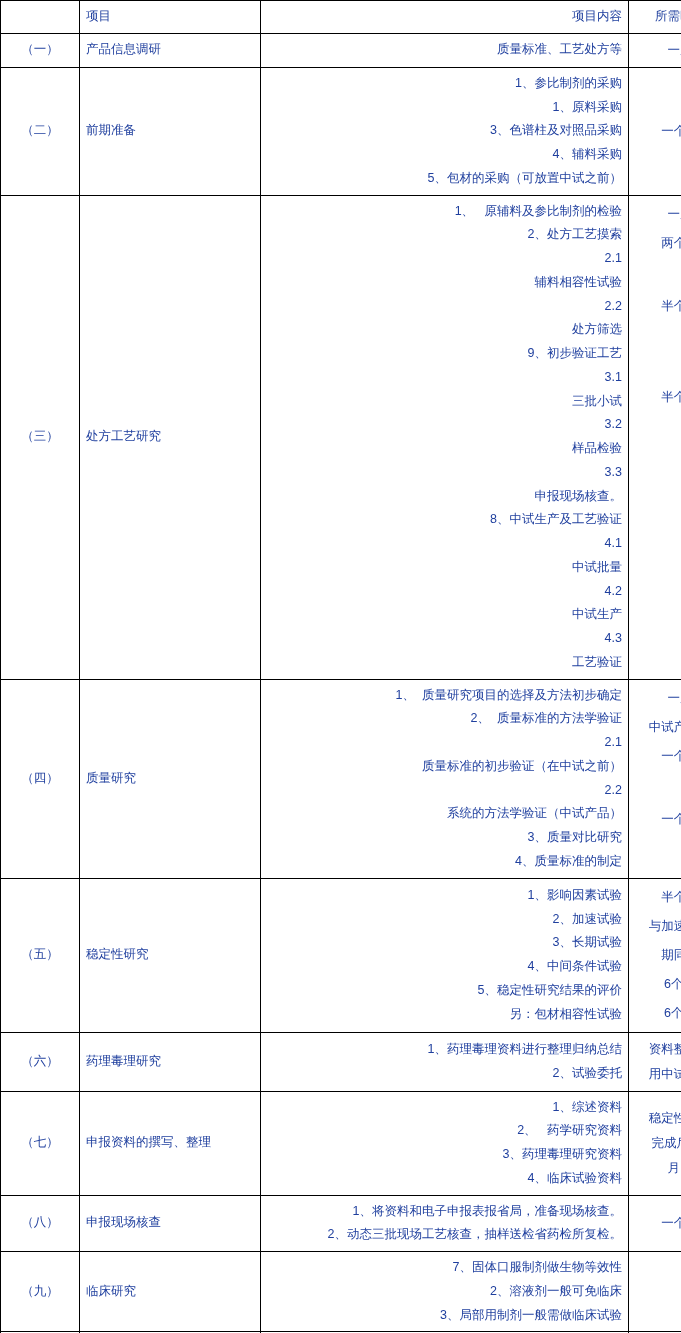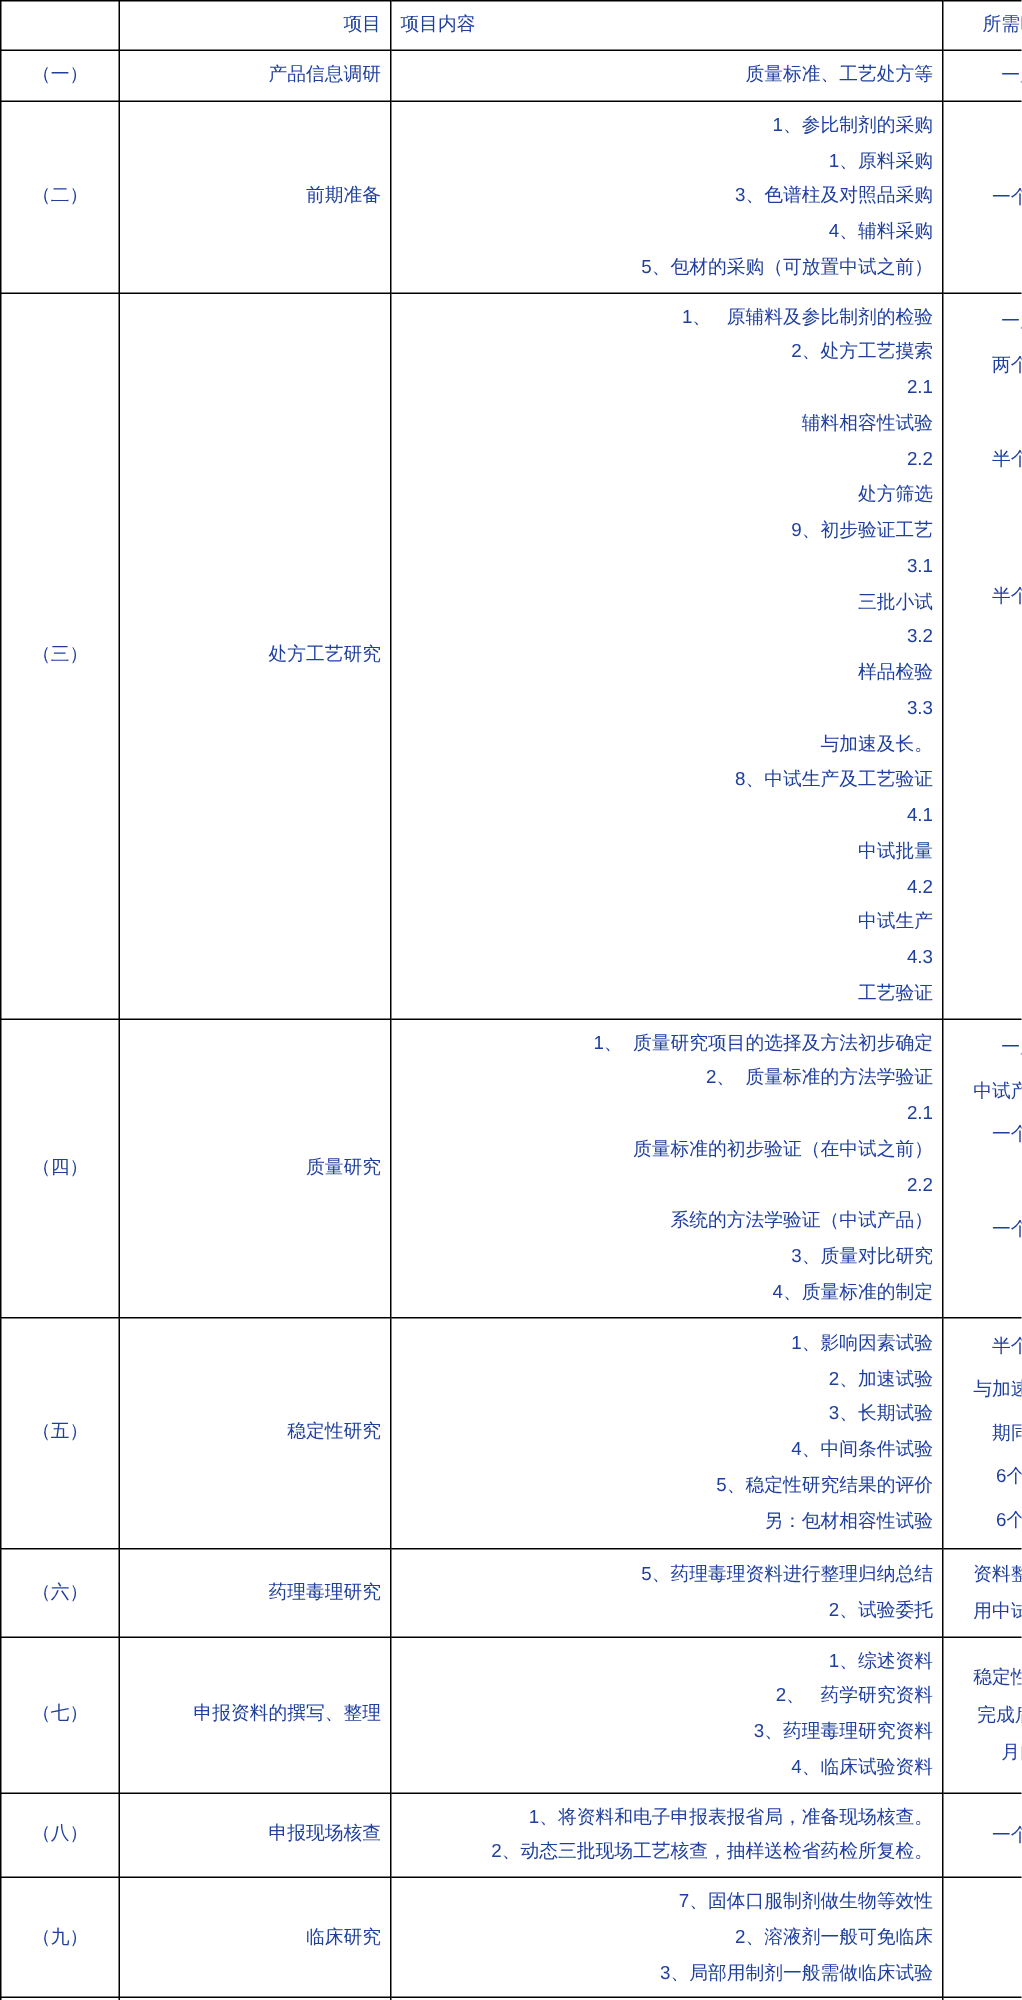--- a/index.html
+++ b/index.html
@@ -19,21 +19,21 @@
   }
   table.plan td {
     border: 1px solid #000000;
     vertical-align: middle;
     padding: 4px 6px;
     font-size: 12.5px;
     line-height: 1.9;
     color: #1f3f9e;
   }
   .col-no   { width: 66px;  text-align: center; }
-  .col-item { width: 168px; text-align: right; }
+  .col-item { width: 168px; text-align: left; }
   .col-desc { width: 355px; text-align: right; }
   .col-time { width: 90px;  text-align: center; }
 
   thead td {
     text-align: center;
     font-size: 13px;
     padding: 6px 4px;
   }
   .desc-line { white-space: pre-wrap; }
   .indent1 { padding-left: 16px; }
@@ -44,21 +44,21 @@
   .gap-top-xl { margin-top: 62px; }
 </style>
 </head>
 <body>
 
 <table class="plan">
   <thead>
     <tr>
       <td class="col-no"></td>
       <td class="col-item">项目</td>
-      <td class="col-desc" style="text-align:left">项目内容</td>
+      <td class="col-desc" style="text-align:right">项目内容</td>
       <td class="col-time">所需时间</td>
     </tr>
   </thead>
   <tbody>
 
     <tr>
       <td class="col-no">（一）</td>
       <td class="col-item">产品信息调研</td>
       <td class="col-desc">
         <div class="desc-line">质量标准、工艺处方等</div>
@@ -92,21 +92,21 @@
         <div class="desc-line indent1">2.1</div>
         <div class="desc-line">辅料相容性试验</div>
         <div class="desc-line indent1">2.2</div>
         <div class="desc-line">处方筛选</div>
         <div class="desc-line">9、初步验证工艺</div>
         <div class="desc-line indent2">3.1</div>
         <div class="desc-line">三批小试</div>
         <div class="desc-line indent1">3.2</div>
         <div class="desc-line">样品检验</div>
         <div class="desc-line indent1">3.3</div>
-        <div class="desc-line">与加速及长。</div>
+        <div class="desc-line">申报现场核查。</div>
         <div class="desc-line">8、中试生产及工艺验证</div>
         <div class="desc-line indent2">4.1</div>
         <div class="desc-line">中试批量</div>
         <div class="desc-line indent1">4.2</div>
         <div class="desc-line">中试生产</div>
         <div class="desc-line indent1">4.3</div>
         <div class="desc-line">工艺验证</div>
       </td>
       <td class="col-time time-cell" style="vertical-align:top">
         <div class="time-block">一周</div>
@@ -154,21 +154,21 @@
         <div class="time-block">期同步</div>
         <div class="time-block">6个月</div>
         <div class="time-block">6个月</div>
       </td>
     </tr>
 
     <tr>
       <td class="col-no">（六）</td>
       <td class="col-item">药理毒理研究</td>
       <td class="col-desc">
-        <div class="desc-line">5、药理毒理资料进行整理归纳总结</div>
+        <div class="desc-line">1、药理毒理资料进行整理归纳总结</div>
         <div class="desc-line">2、试验委托</div>
       </td>
       <td class="col-time time-cell">
         <div>资料整理时</div>
         <div>用中试产品</div>
       </td>
     </tr>
 
     <tr>
       <td class="col-no">（七）</td>

